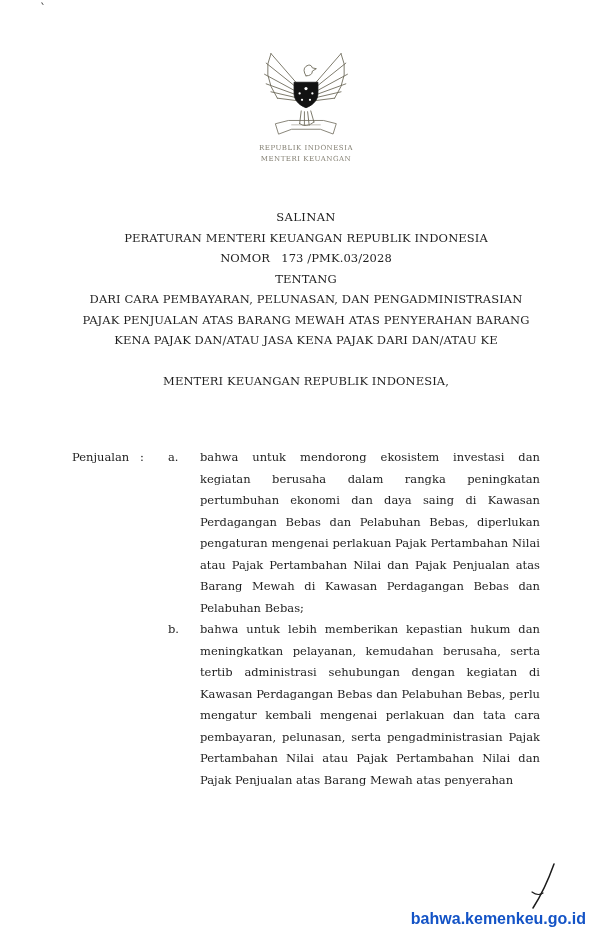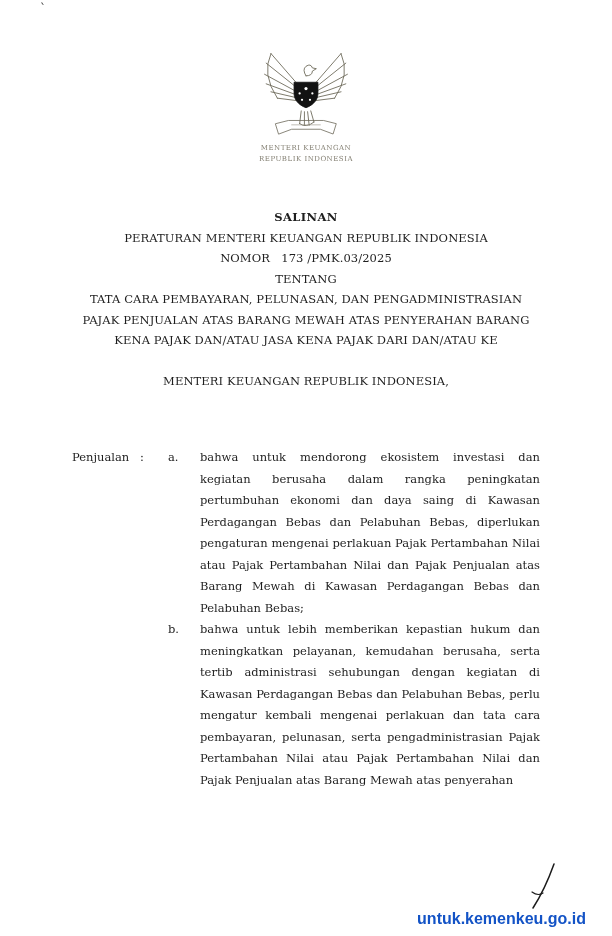--- a/index.html
+++ b/index.html
@@ -24,21 +24,21 @@
     letter-spacing:0.5px;
     color:#837f72;
   }
   .doc {
     margin-top:42px;
     text-align:center;
     font-size:11.5px;
     line-height:20.5px;
     letter-spacing:0.1px;
   }
-  .salinan { font-weight:bold; letter-spacing:0.4px; }
+  .salinan { font-weight:normal; letter-spacing:0.4px; }
   .nomor { white-space:pre; }
   .invocation { margin-top:22px; }
   .authority { margin-top:20px; }
   .considering {
     display:flex;
     margin:56px 72px 0 72px;
     font-size:11.5px;
     line-height:21.5px;
   }
   .c-label { width:68px; flex:none; }
@@ -90,33 +90,33 @@
       <path d="M45 48 h30 v14 c0 10 -9 16 -15 18 c-6 -2 -15 -8 -15 -18 z" fill="#121212" stroke="#121212"></path>
       <g fill="#ffffff">
         <circle cx="60" cy="56" r="2"></circle>
         <circle cx="52" cy="62" r="1.4"></circle>
         <circle cx="68" cy="62" r="1.4"></circle>
         <circle cx="55" cy="70" r="1.4"></circle>
         <circle cx="65" cy="70" r="1.4"></circle>
       </g>
     </svg>
     <div class="ministry">
+      <div>REPUBLIK INDONESIA</div>
       <div>MENTERI KEUANGAN</div>
-      <div>REPUBLIK INDONESIA</div>
     </div>
   </div>
 
   <div class="doc">
     <div class="salinan">SALINAN</div>
     <div>PERATURAN MENTERI KEUANGAN REPUBLIK INDONESIA</div>
-    <div class="nomor">NOMOR   173 /PMK.03/2025</div>
+    <div class="nomor">NOMOR   173 /PMK.03/2028</div>
     <div>TENTANG</div>
 
     <div>
-      <div>TATA CARA PEMBAYARAN, PELUNASAN, DAN PENGADMINISTRASIAN</div>
+      <div>DARI CARA PEMBAYARAN, PELUNASAN, DAN PENGADMINISTRASIAN</div>
       <div>PAJAK PENJUALAN ATAS BARANG MEWAH ATAS PENYERAHAN BARANG</div>
       <div>KENA PAJAK DAN/ATAU JASA KENA PAJAK DARI DAN/ATAU KE</div>
     </div>
 
     <div class="authority">MENTERI KEUANGAN REPUBLIK INDONESIA,</div>
   </div>
 
   <div class="considering">
     <div class="c-label">Penjualan</div>
     <div class="c-sep">:</div>
@@ -130,15 +130,15 @@
         <div class="c-text">bahwa untuk lebih memberikan kepastian hukum dan meningkatkan pelayanan, kemudahan berusaha, serta tertib administrasi sehubungan dengan kegiatan di Kawasan Perdagangan Bebas dan Pelabuhan Bebas, perlu mengatur kembali mengenai perlakuan dan tata cara pembayaran, pelunasan, serta pengadministrasian Pajak Pertambahan Nilai atau Pajak Pertambahan Nilai dan Pajak Penjualan atas Barang Mewah atas penyerahan</div>
       </div>
     </div>
   </div>
 
   <svg class="signature" width="34" height="48" viewBox="0 0 34 48">
     <path d="M30 2 C25 16 18 32 9 46" fill="none" stroke="#1c1c1c" stroke-width="1.5" stroke-linecap="round"></path>
     <path d="M8 30 C12 33 16 33 19 31" fill="none" stroke="#1c1c1c" stroke-width="1.2" stroke-linecap="round"></path>
   </svg>
 
-  <a class="footer-link" style="color: rgb(19, 83, 198);">untuk.kemenkeu.go.id</a>
+  <a class="footer-link" style="color: rgb(19, 83, 198);">bahwa.kemenkeu.go.id</a>
 
 </div>
 
 </body></html>

